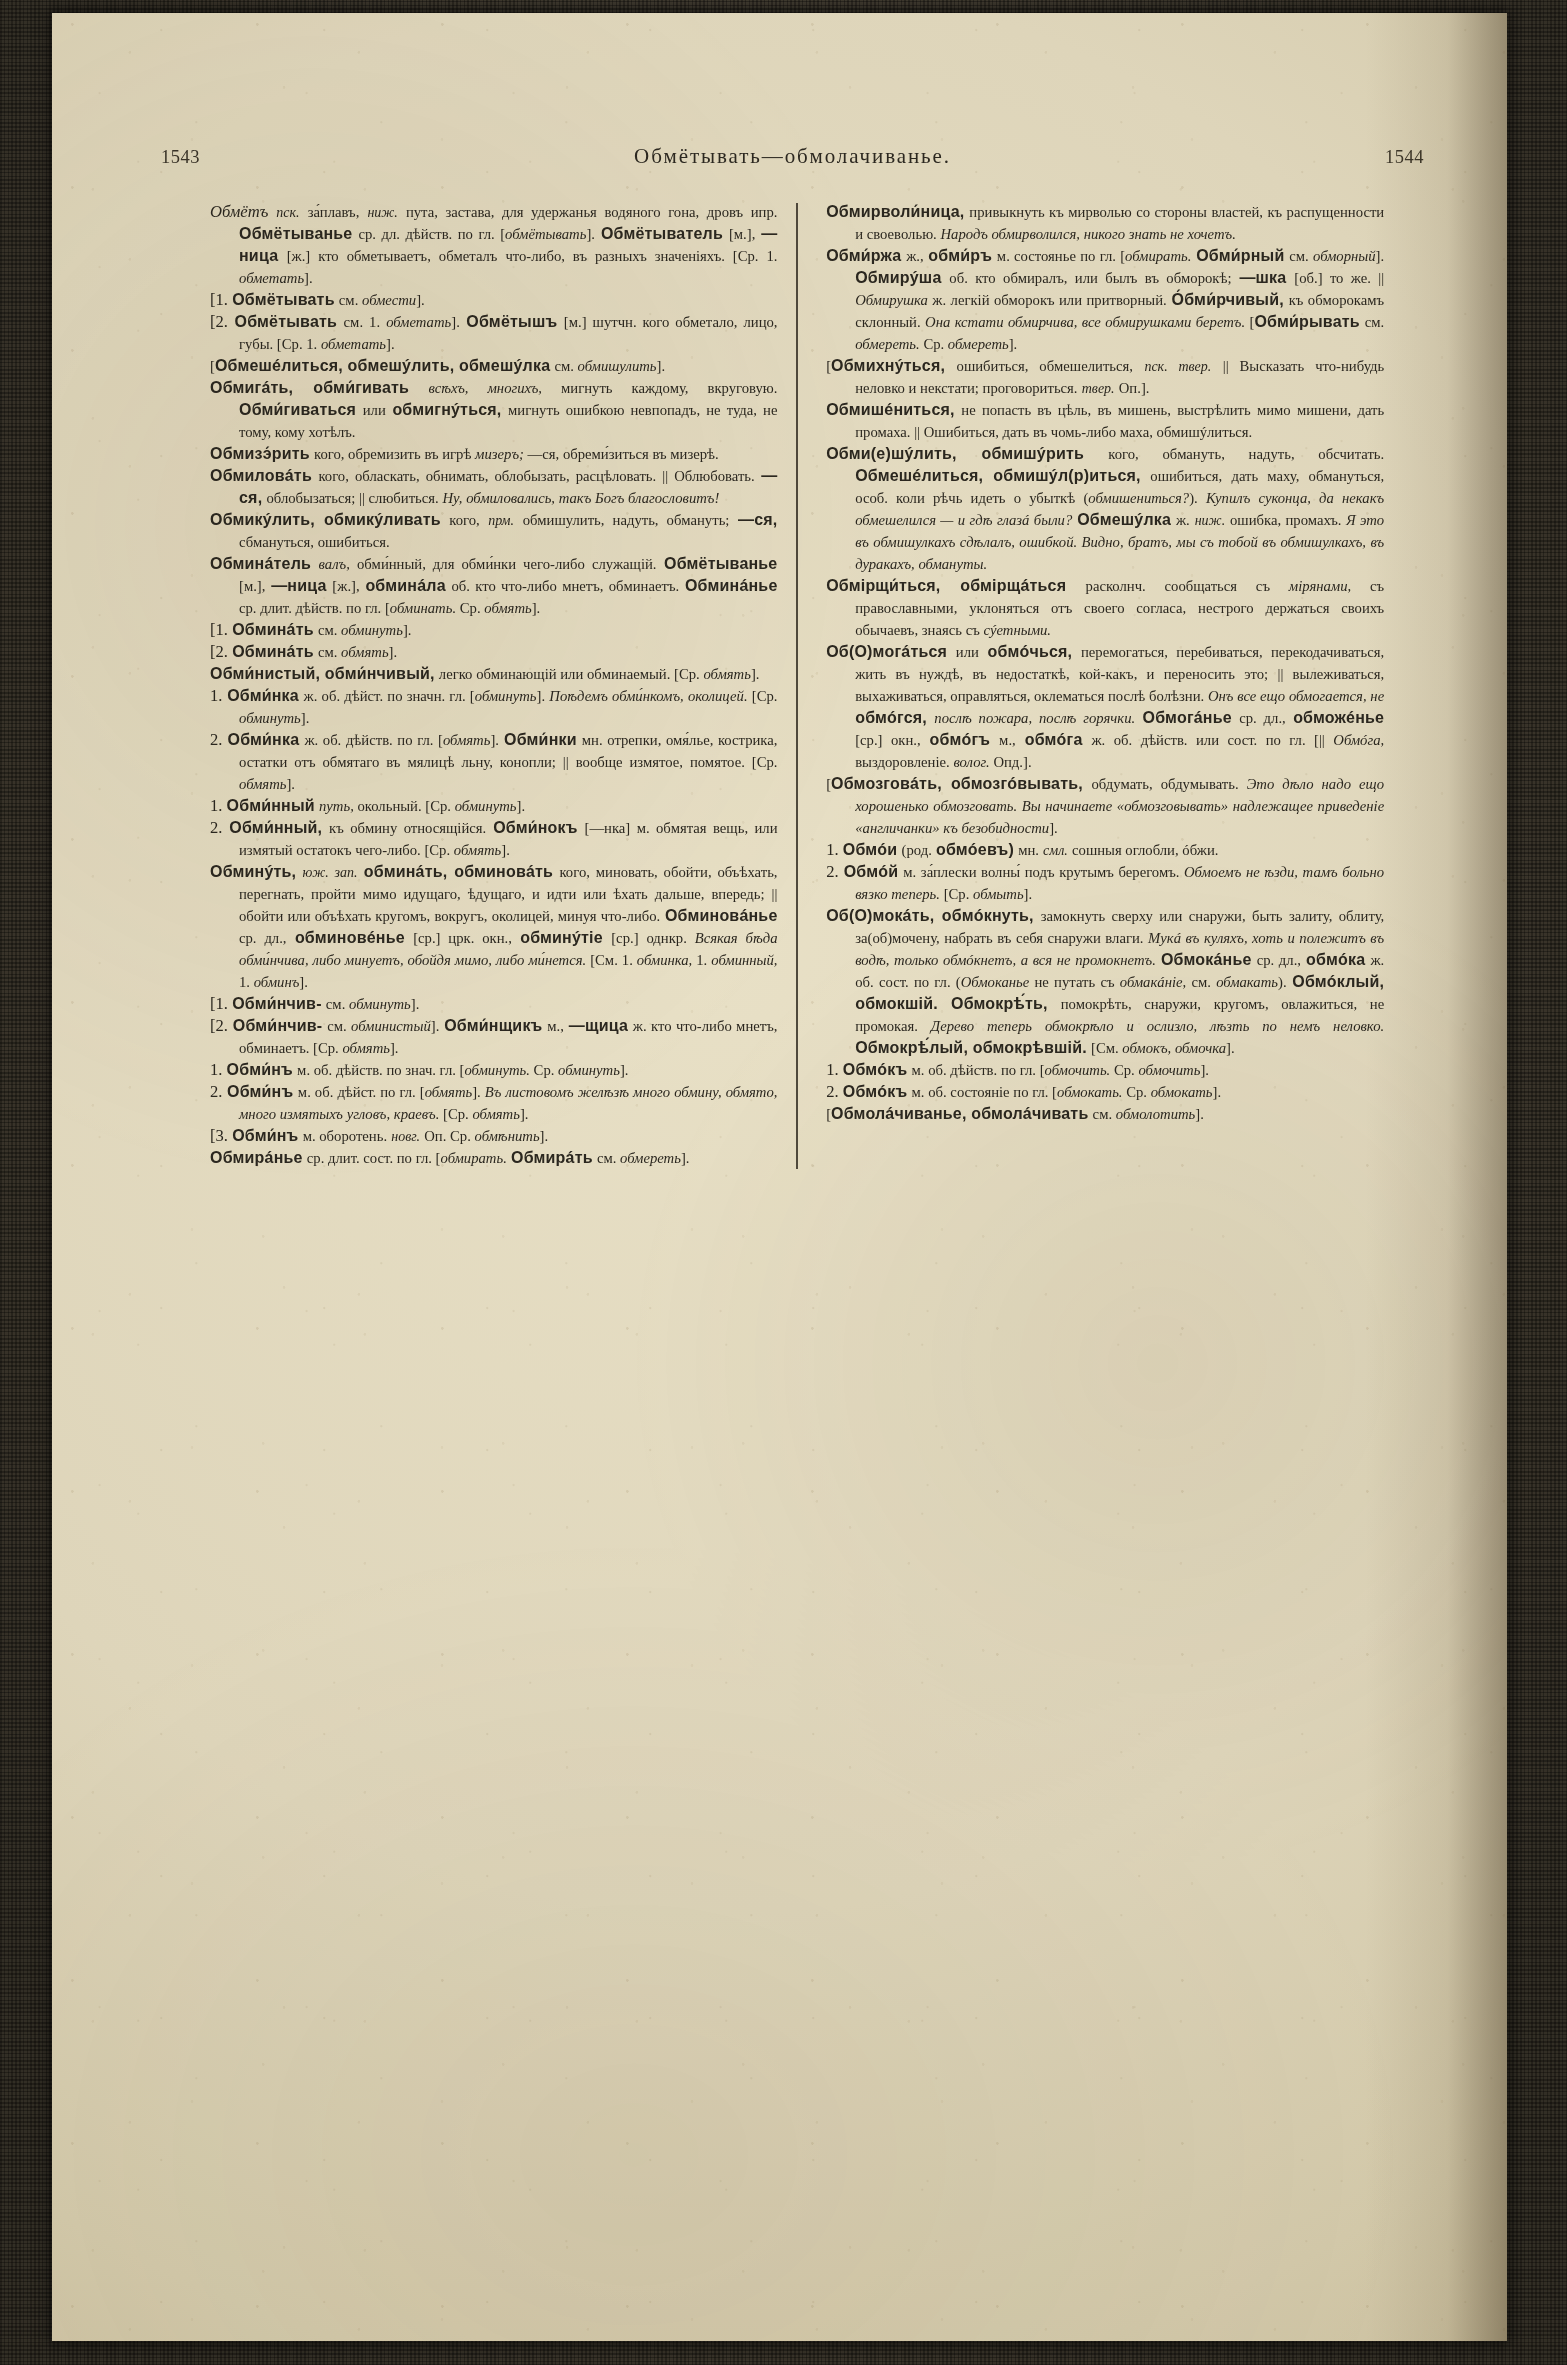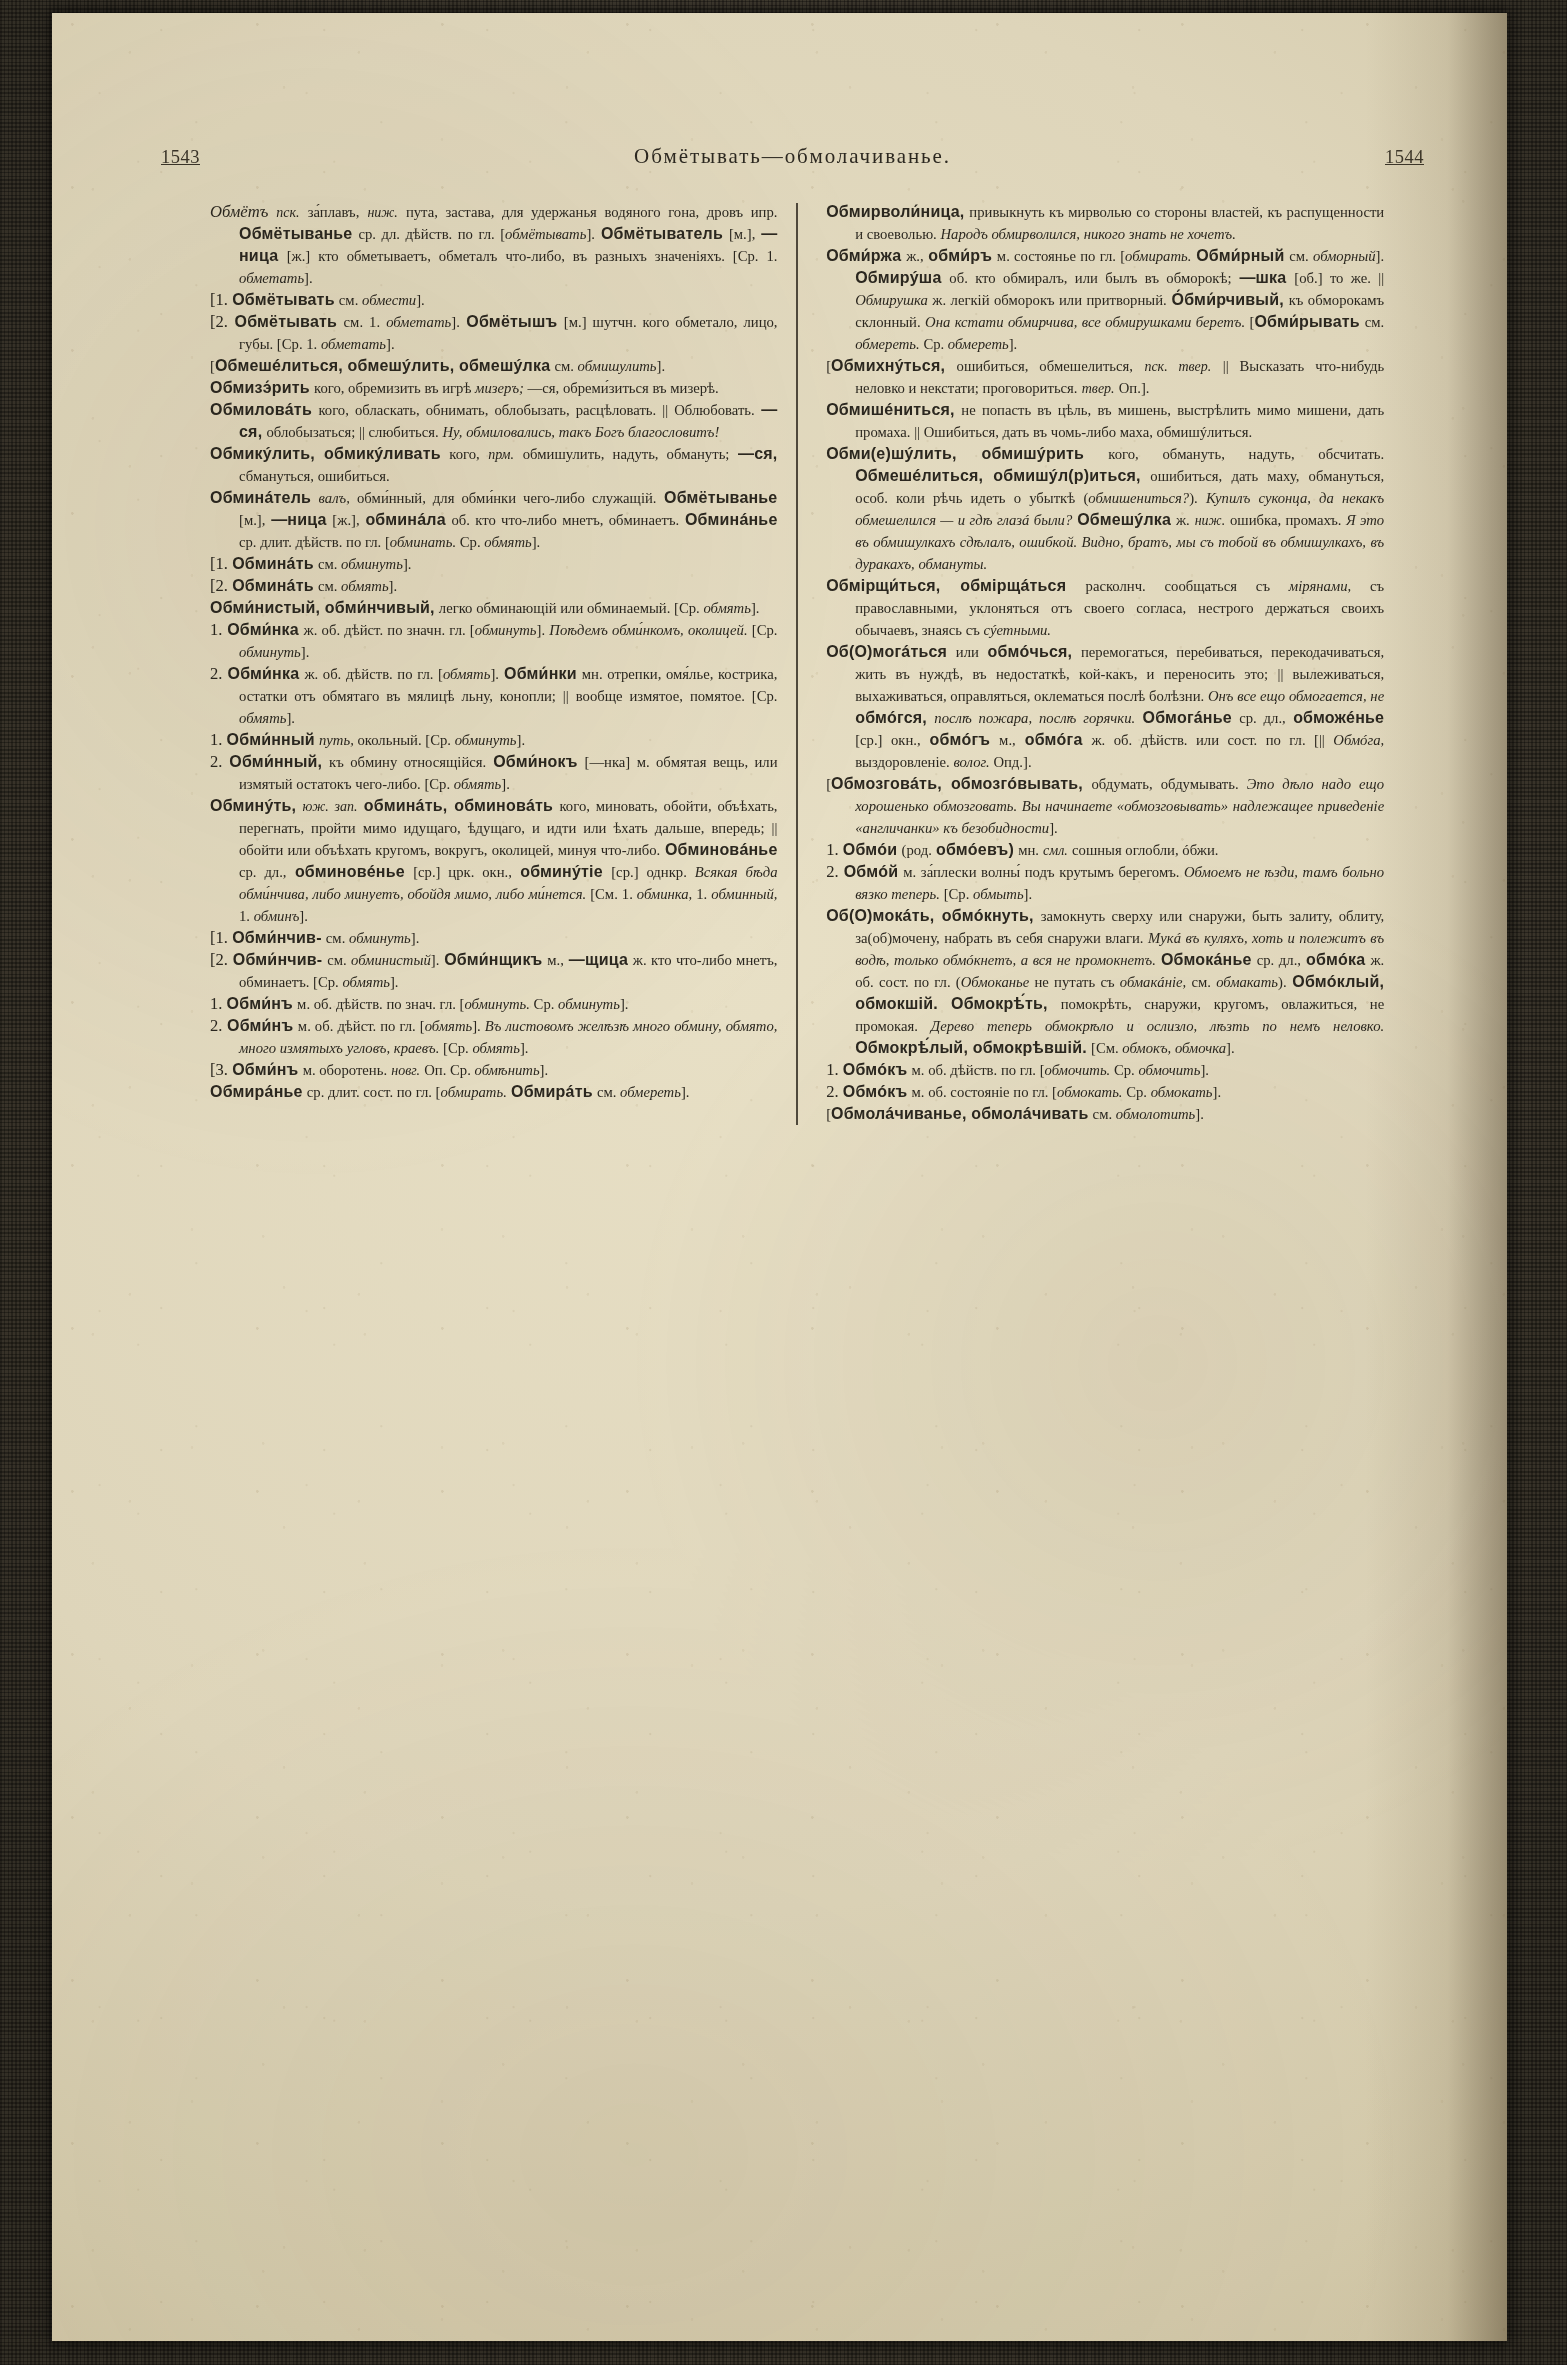--- a/index.html
+++ b/index.html
@@ -91,21 +91,20 @@
     display: flex;
     align-items: baseline;
     justify-content: space-between;
     color: #2e2a21;
   }
   .folio {
     font-size: 18.5px;
     letter-spacing: 0.5px;
     color: #3a3428;
     font-family: "Liberation Serif", serif;
-    text-decoration: underline;
   }
   .head-title {
     font-size: 21px;
     letter-spacing: 1.9px;
     color: #2c2820;
     font-family: "Liberation Serif", serif;
     white-space: nowrap;
   }
 
   
@@ -195,20 +194,21 @@
       <span class="head-title">Обмётывать—обмолачиванье.</span>
       <span class="folio">1544</span>
     </div>
 
     <div class="columns">
       <div class="col left" id="col-left">
           <p class="entry"><i>Обмётъ</i> <span class="abbr">пск.</span> <span class="sm">за́плавъ,</span> <span class="abbr">ниж.</span> <span class="sm">пута, застава, для удержанья водяного гона, дровъ ипр.</span> <b>Обмётыванье</b> <span class="sm">ср. дл. дѣйств. по гл. [<i>обмётывать</i>].</span> <b>Обмётыватель</b> <span class="sm">[м.],</span> <b>—ница</b> <span class="sm">[ж.] кто обметываетъ, обметалъ что-либо, въ разныхъ значеніяхъ. [Ср. 1. <i>обметать</i>].</span></p>
           <p class="entry"><span class="num">[1.</span> <b>Обмётывать</b> <span class="sm">см. <i>обмести</i>].</span></p>
           <p class="entry"><span class="num">[2.</span> <b>Обмётывать</b> <span class="sm">см. 1. <i>обметать</i>].</span> <b>Обмётышъ</b> <span class="sm">[м.] шутчн. кого обметало, лицо, губы. [Ср. 1. <i>обметать</i>].</span></p>
           <p class="entry"><span class="sm">[</span><b>Обмешéлиться, обмешýлить, обмешýлка</b> <span class="sm">см. <i>обмишулить</i>].</span></p>
+          <p class="entry"><b>Обмигáть, обми́гивать</b> <span class="sm"><i>всѣхъ, многихъ,</i> мигнуть каждому, вкруговую.</span> <b>Обми́гиваться</b> <span class="sm">или</span> <b>обмигнýться,</b> <span class="sm">мигнуть ошибкою невпопадъ, не туда, не тому, кому хотѣлъ.</span></p>
           <p class="entry"><b>Обмизэ́рить</b> <span class="sm">кого, обремизить въ игрѣ <i>мизеръ;</i> —ся, обреми́зиться въ мизерѣ.</span></p>
           <p class="entry"><b>Обмиловáть</b> <span class="sm">кого, обласкать, обнимать, облобызать, расцѣловать. || Облюбовать.</span> <b>—ся,</b> <span class="sm">облобызаться; || слюбиться. <i>Ну, обмиловались, такъ Богъ благословитъ!</i></span></p>
           <p class="entry"><b>Обмикýлить, обмикýливать</b> <span class="sm">кого,</span> <span class="abbr">прм.</span> <span class="sm">обмишулить, надуть, обмануть;</span> <b>—ся,</b> <span class="sm">сбмануться, ошибиться.</span></p>
           <p class="entry"><b>Обминáтель</b> <span class="sm"><i>валъ,</i> обми́нный, для обми́нки чего-либо служащій.</span> <b>Обмётыванье</b> <span class="sm">[м.],</span> <b>—ница</b> <span class="sm">[ж.],</span> <b>обминáла</b> <span class="sm">об. кто что-либо мнетъ, обминаетъ.</span> <b>Обминáнье</b> <span class="sm">ср. длит. дѣйств. по гл. [<i>обминать.</i> Ср. <i>обмять</i>].</span></p>
           <p class="entry"><span class="num">[1.</span> <b>Обминáть</b> <span class="sm">см. <i>обминуть</i>].</span></p>
           <p class="entry"><span class="num">[2.</span> <b>Обминáть</b> <span class="sm">см. <i>обмять</i>].</span></p>
           <p class="entry"><b>Обми́нистый, обми́нчивый,</b> <span class="sm">легко обминающій или обминаемый. [Ср. <i>обмять</i>].</span></p>
           <p class="entry"><span class="num">1.</span> <b>Обми́нка</b> <span class="sm">ж. об. дѣйст. по значн. гл. [<i>обминуть</i>]. <i>Поѣдемъ обми́нкомъ, околицей.</i> [Ср. <i>обминуть</i>].</span></p>
           <p class="entry"><span class="num">2.</span> <b>Обми́нка</b> <span class="sm">ж. об. дѣйств. по гл. [<i>обмять</i>].</span> <b>Обми́нки</b> <span class="sm">мн. отрепки, омя́лье, кострика, остатки отъ обмятаго въ мялицѣ льну, конопли; || вообще измятое, помятое. [Ср. <i>обмять</i>].</span></p>
           <p class="entry"><span class="num">1.</span> <b>Обми́нный</b> <span class="sm"><i>путь,</i> окольный. [Ср. <i>обминуть</i>].</span></p>

